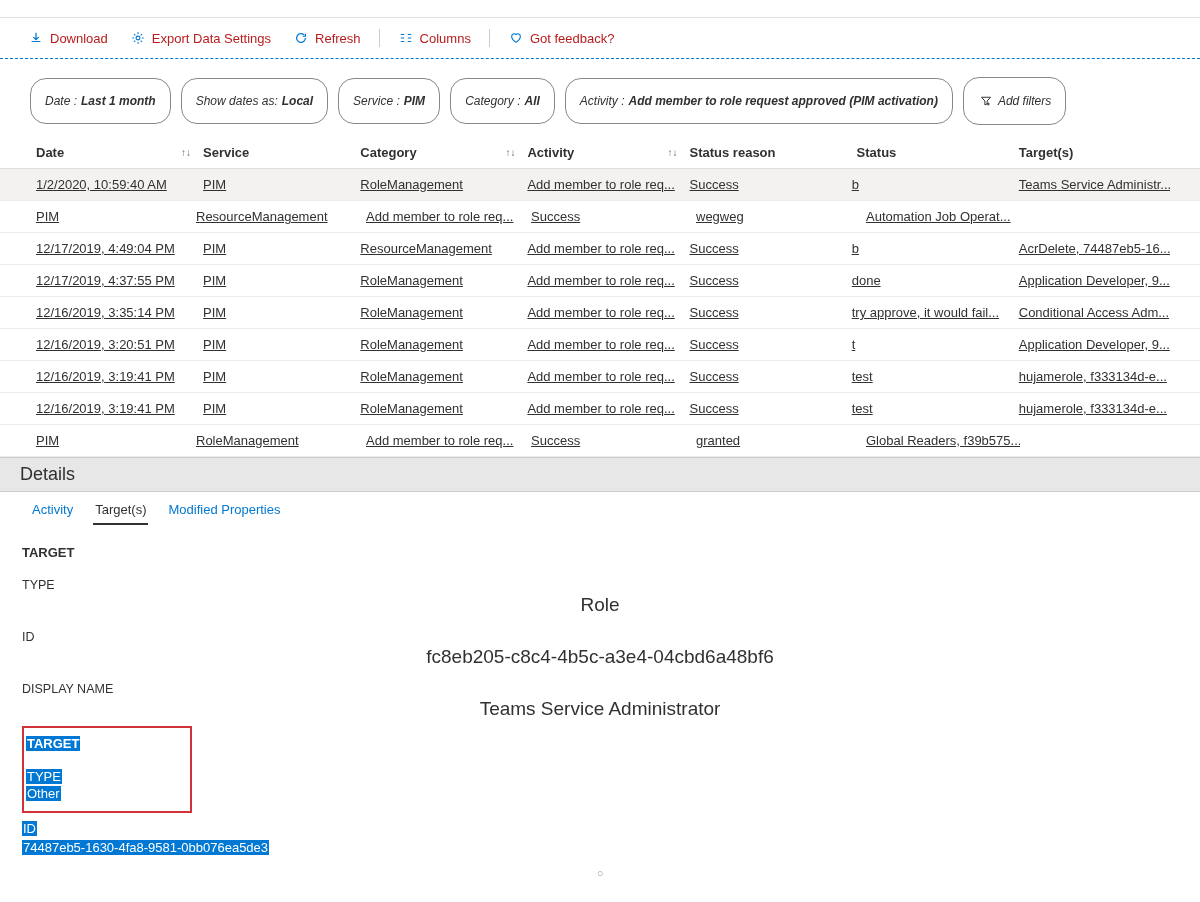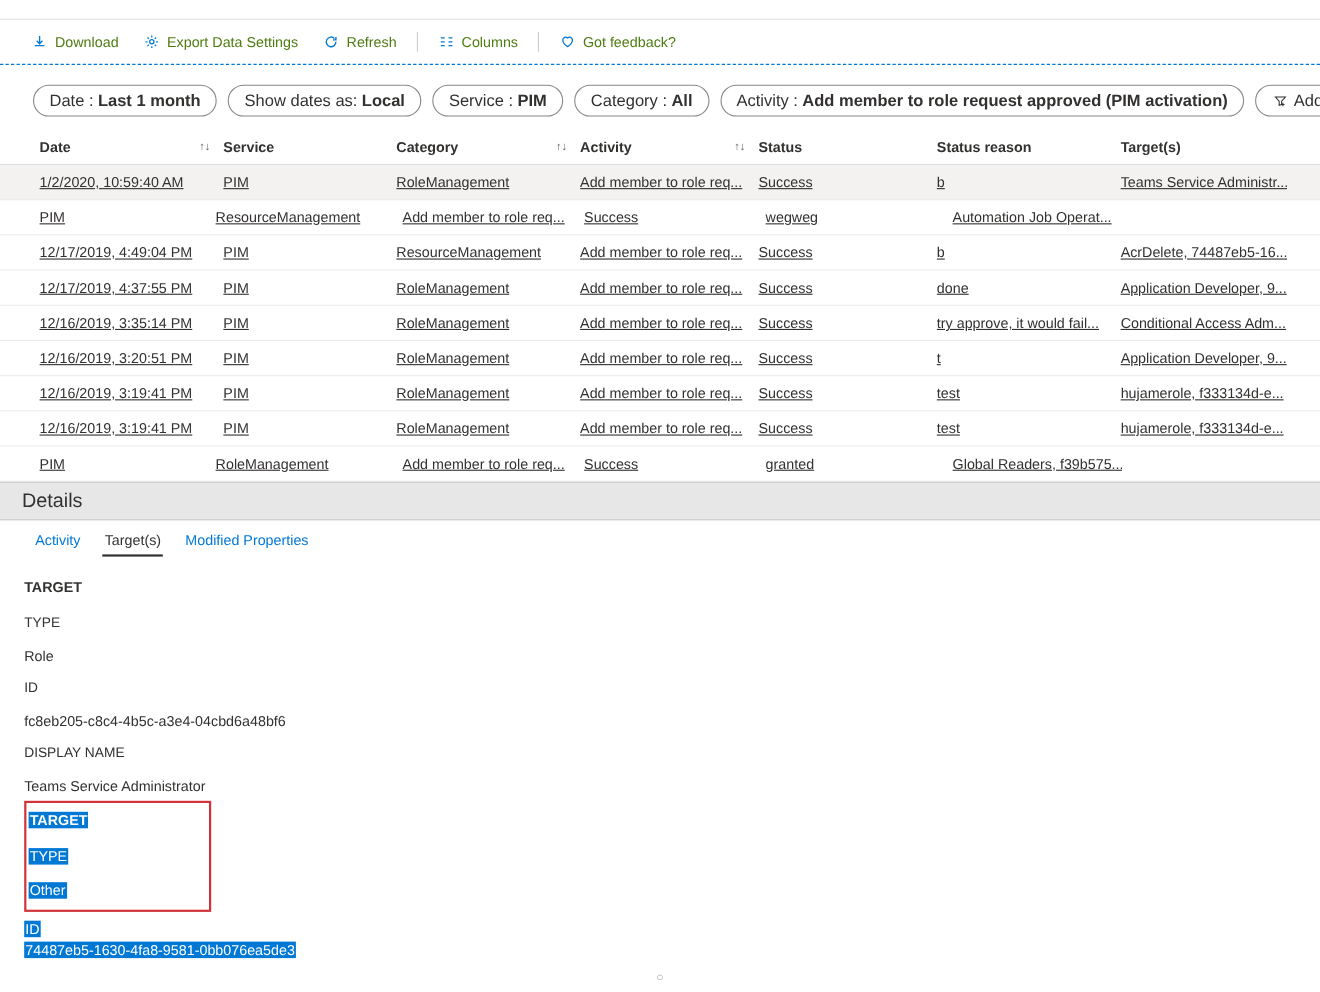--- a/index.html
+++ b/index.html
@@ -17,47 +17,48 @@
     align-items: center;
     padding: 8px 20px;
     border-bottom: 1px dashed #0078d4;
     gap: 6px;
   }
   .toolbar .tb-btn {
     display: flex;
     align-items: center;
     gap: 6px;
     padding: 4px 8px;
-    color: #4d7c0f;
+    color: #b91c1c;
     cursor: pointer;
   }
   .toolbar .sep {
     width: 1px;
     height: 18px;
     background: #ccc;
     margin: 0 4px;
   }
   .icon { width: 16px; height: 16px; display: inline-flex; align-items: center; justify-content: center; color: #0078d4; }
   .filters {
     display: flex;
     gap: 10px;
     padding: 18px 22px 12px 30px;
     align-items: center;
     flex-wrap: nowrap;
   }
   .pill {
     border: 1px solid #8a8886;
     border-radius: 16px;
-    padding: 5px 14px;
-    font-size: 15px;
+    padding: 15px 14px;
+    font-size: 12px;
     display: flex;
     align-items: center;
     gap: 4px;
     white-space: nowrap;
     cursor: pointer;
+    font-style: italic;
   }
   .pill b { font-weight: 600; }
   .table {
     width: 100%;
   }
   .thead, .trow {
     display: flex;
     padding: 0 30px;
   }
   .thead {
@@ -106,21 +107,21 @@
   }
   .tab.active {
     color: #323130;
     border-bottom: 2px solid #323130;
     font-weight: 400;
   }
   .detail-body {
     padding: 14px 22px;
   }
   .dlabel { font-size: 12.5px; font-weight: 400; color: #323130; margin-top: 10px; }
-  .dval { font-size: 13px; margin-top: 16px; }
+  .dval { font-size: 19px; margin-top: 2px; text-align: center; }
   .section-h { font-weight: 600; margin-top: 6px; }
   .hl {
     background: #0078d4;
     color: #fff;
     padding: 0 1px;
   }
   .redbox {
     border: 2px solid #d13438;
     padding: 4px 6px 10px 2px;
     display: inline-block;
@@ -228,25 +229,25 @@
         <span>Service</span>
       </div>
     <div class="cell c-category">
         <span>Category</span>
         <span class="sort-ic">↑↓</span>
       </div>
     <div class="cell c-activity">
         <span>Activity</span>
         <span class="sort-ic">↑↓</span>
       </div>
+    <div class="cell c-reason">
+        <span>Status reason</span>
+      </div>
     <div class="cell c-status">
         <span>Status</span>
-      </div>
-    <div class="cell c-reason">
-        <span>Status reason</span>
       </div>
     <div class="cell c-target">
         <span>Target(s)</span>
       </div>
   </div>
   <div id="tbody">
       <div class="trow selected">
         <div class="cell c-date">1/2/2020, 10:59:40 AM</div>
         <div class="cell c-service">PIM</div>
         <div class="cell c-category">RoleManagement</div>
@@ -346,20 +347,20 @@
 
   <div class="dlabel" style="margin-top:14px">ID</div>
   <div class="dval">fc8eb205-c8c4-4b5c-a3e4-04cbd6a48bf6</div>
 
   <div class="dlabel" style="margin-top:14px">DISPLAY NAME</div>
   <div class="dval">Teams Service Administrator</div>
 
   <div class="redbox">
     <div style="margin-top:4px"><span class="hl section-h">TARGET</span></div>
     <div style="margin-top:18px"><span class="hl">TYPE</span></div>
-    <div style="margin-top:16px"><span class="hl">Other</span></div>
+    <div style="margin-top:2px"><span class="hl">Other</span></div>
   </div>
 
   <div style="margin-top:8px"><span class="hl">ID</span></div>
   <div style="margin-top:4px"><span class="hl">74487eb5-1630-4fa8-9581-0bb076ea5de3</span></div>
 </div>
 
 <div class="drag-handle">○</div>
 
 </body></html>

